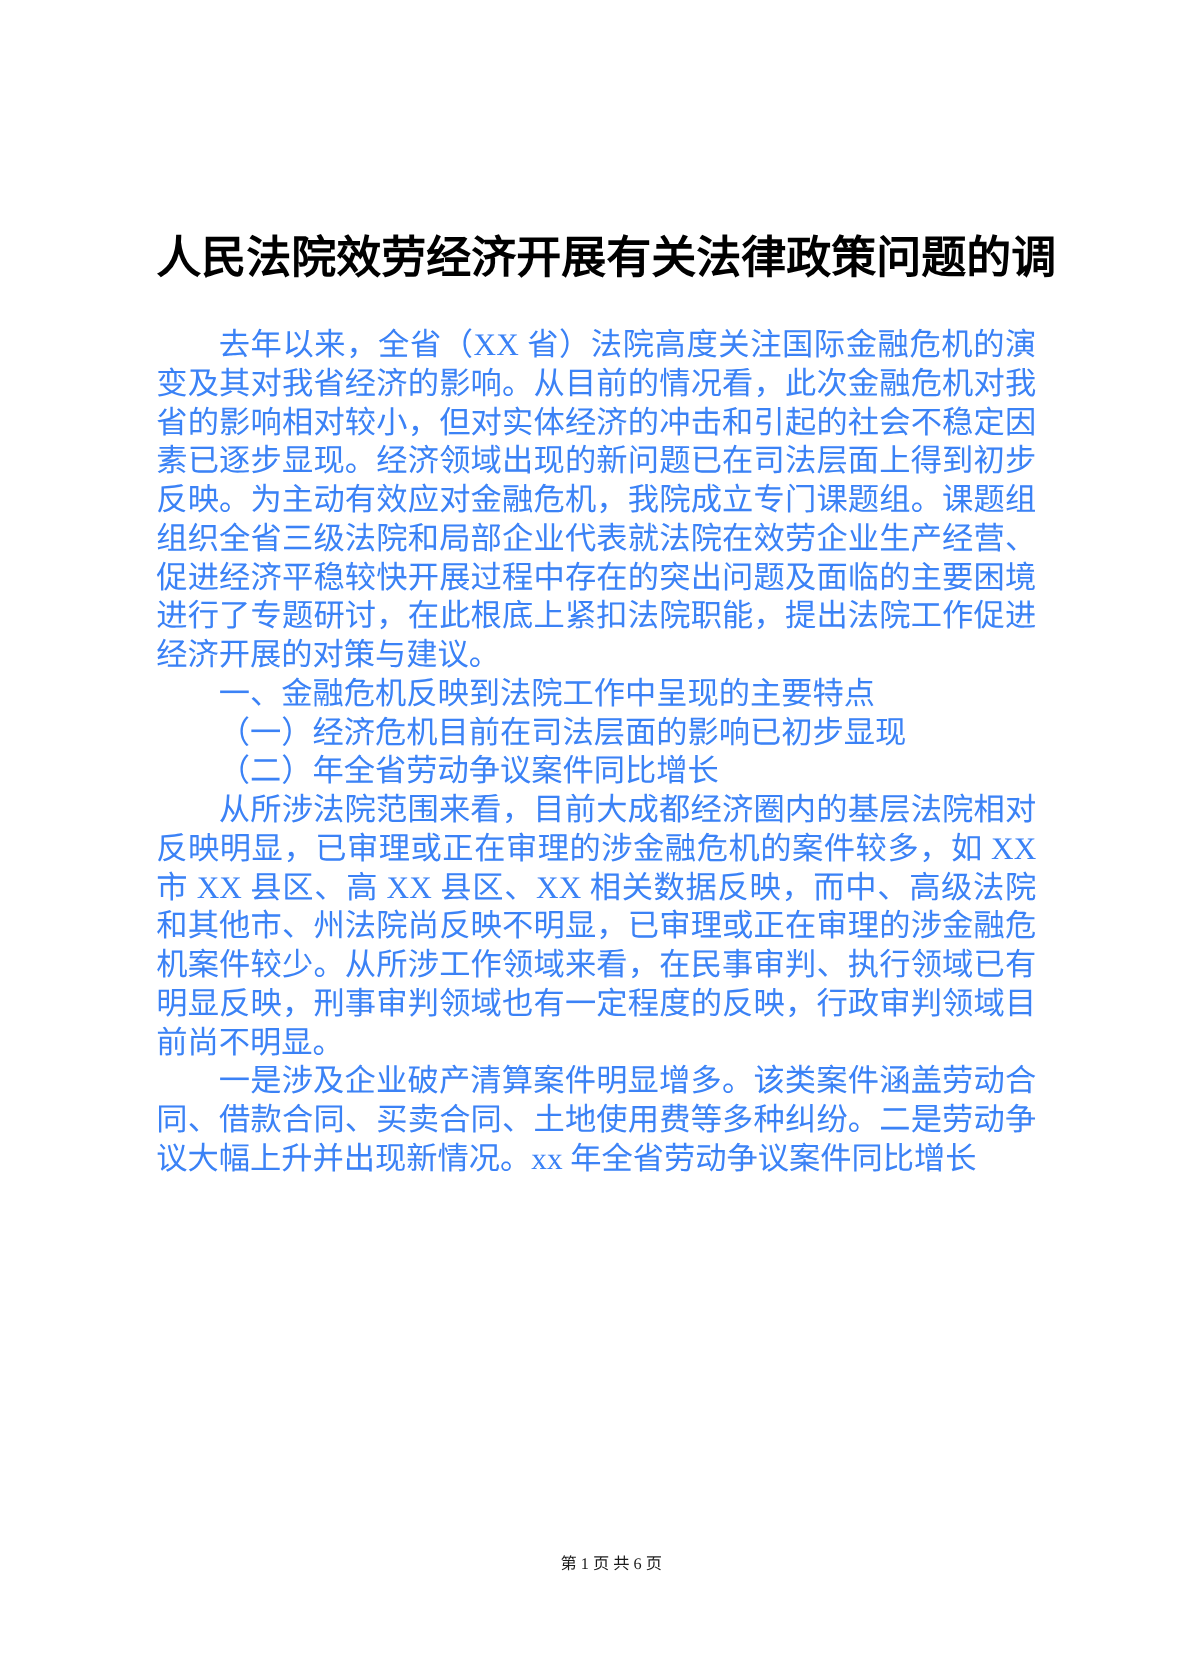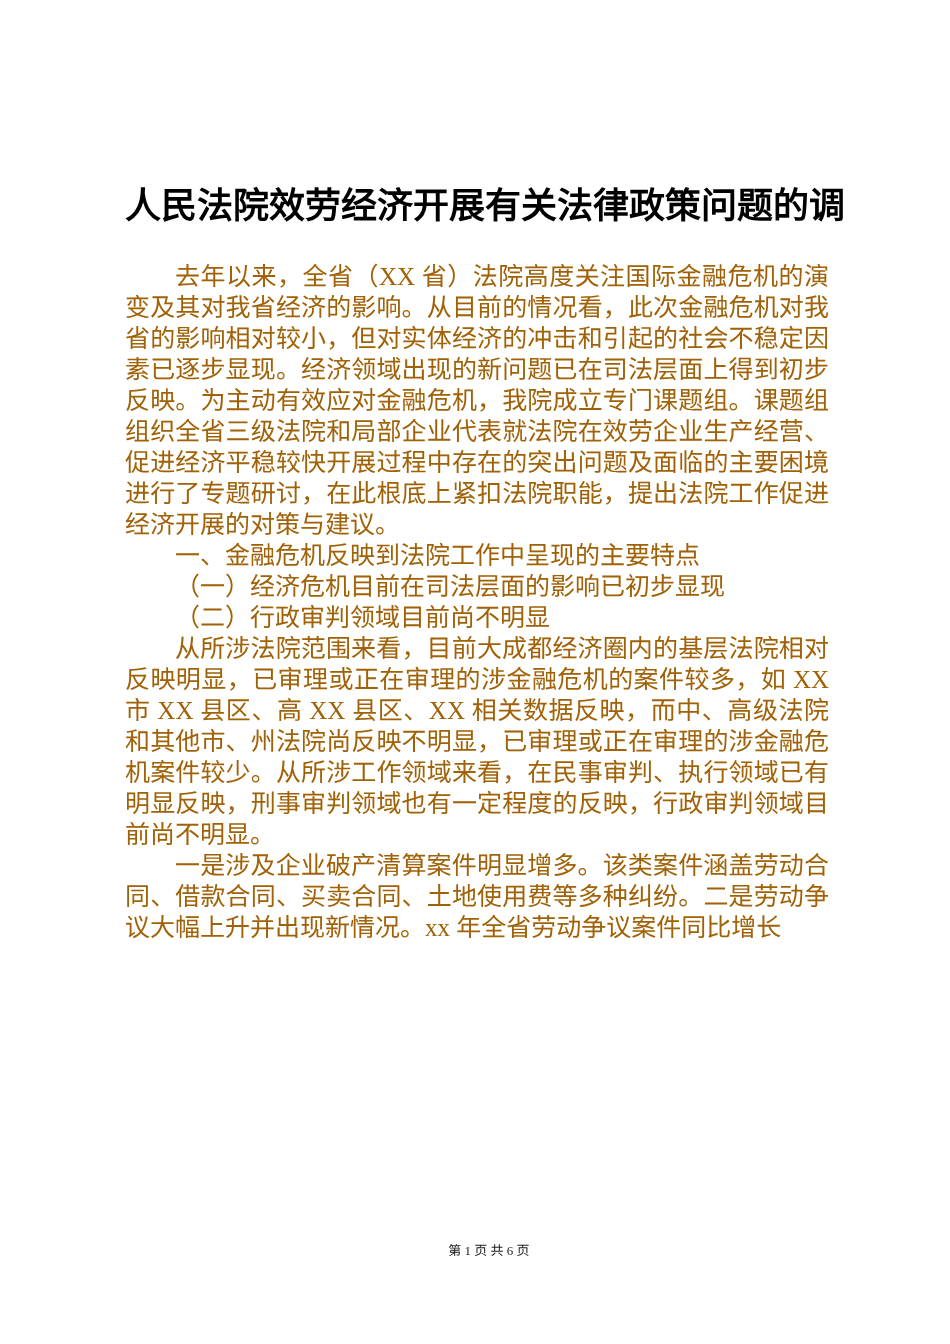--- a/index.html
+++ b/index.html
@@ -32,21 +32,21 @@
   }
   .doc-title .title-line {
     display: block;
     white-space: nowrap;
     letter-spacing: 0;
   }
   .doc-body {
     margin-top: 2px;
     font-size: 25px;
     line-height: 31px;
-    color: #a16207;
+    color: #3b82f6;
   }
   .doc-body p {
     margin: 0;
     padding: 0;
     text-indent: 2em;
     text-align: justify;
     text-justify: inter-character;
     word-break: break-all;
   }
   .page-footer {
@@ -68,21 +68,21 @@
   <div class="content">
 
     <h1 class="doc-title">
       <span class="title-line">人民法院效劳经济开展有关法律政策问题的调</span>
     </h1>
 
     <div class="doc-body">
       <p>去年以来，全省（XX 省）法院高度关注国际金融危机的演变及其对我省经济的影响。从目前的情况看，此次金融危机对我省的影响相对较小，但对实体经济的冲击和引起的社会不稳定因素已逐步显现。经济领域出现的新问题已在司法层面上得到初步反映。为主动有效应对金融危机，我院成立专门课题组。课题组组织全省三级法院和局部企业代表就法院在效劳企业生产经营、促进经济平稳较快开展过程中存在的突出问题及面临的主要困境进行了专题研讨，在此根底上紧扣法院职能，提出法院工作促进经济开展的对策与建议。</p>
       <p>一、金融危机反映到法院工作中呈现的主要特点</p>
       <p>（一）经济危机目前在司法层面的影响已初步显现</p>
-      <p>（二）行政审判领域目前尚不明显</p>
+      <p>（二）年全省劳动争议案件同比增长</p>
       <p>从所涉法院范围来看，目前大成都经济圈内的基层法院相对反映明显，已审理或正在审理的涉金融危机的案件较多，如 XX 市 XX 县区、高 XX 县区、XX 相关数据反映，而中、高级法院和其他市、州法院尚反映不明显，已审理或正在审理的涉金融危机案件较少。从所涉工作领域来看，在民事审判、执行领域已有明显反映，刑事审判领域也有一定程度的反映，行政审判领域目前尚不明显。</p>
       <p>一是涉及企业破产清算案件明显增多。该类案件涵盖劳动合同、借款合同、买卖合同、土地使用费等多种纠纷。二是劳动争议大幅上升并出现新情况。xx 年全省劳动争议案件同比增长</p>
     </div>
 
   </div>
 
   <div class="page-footer">第 1 页  共 6 页</div>
 </div>
 
 </body></html>

